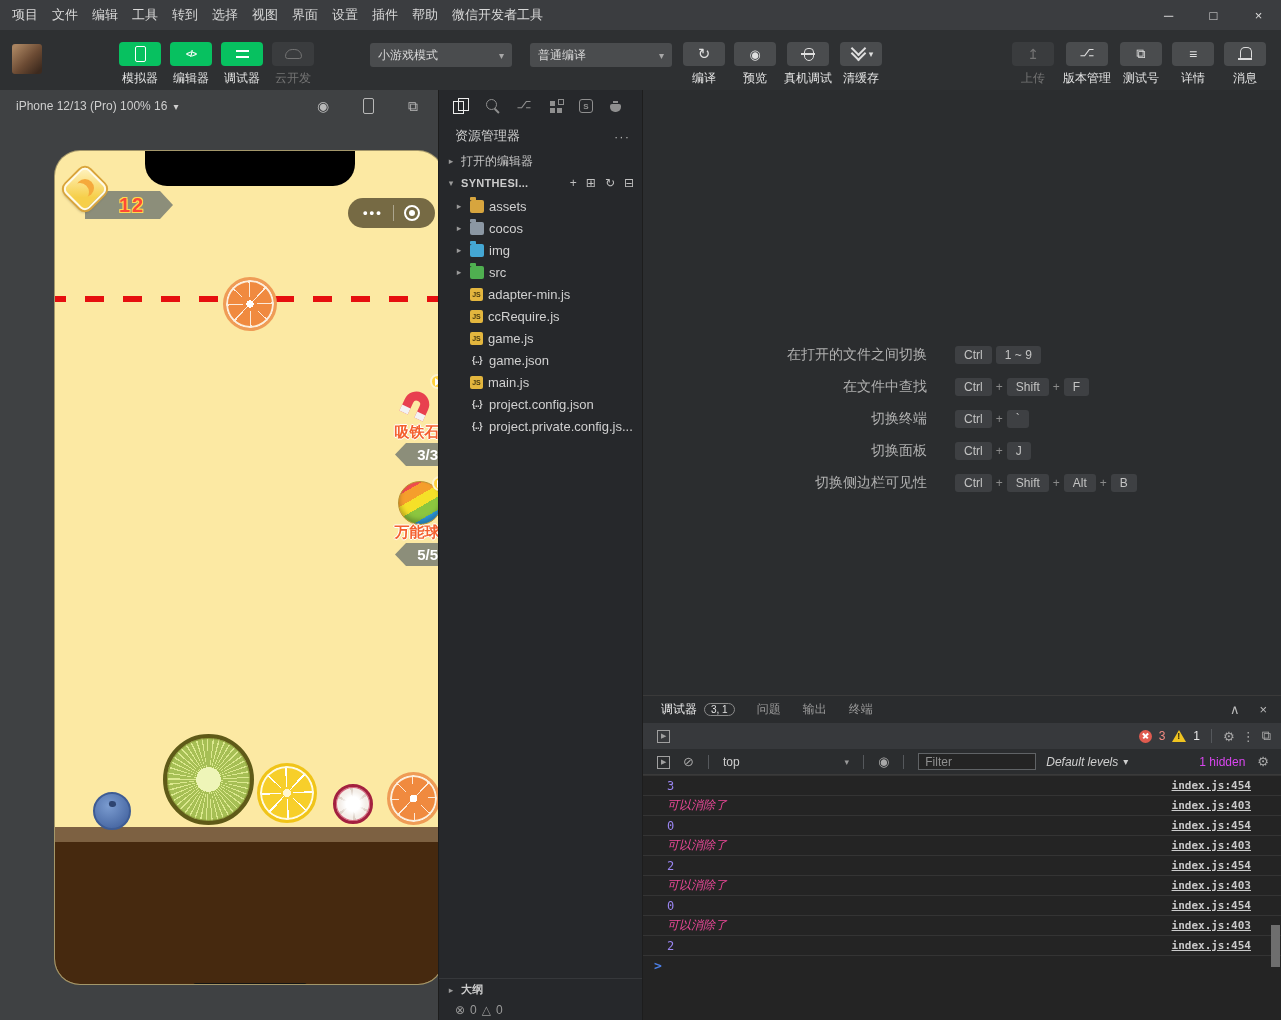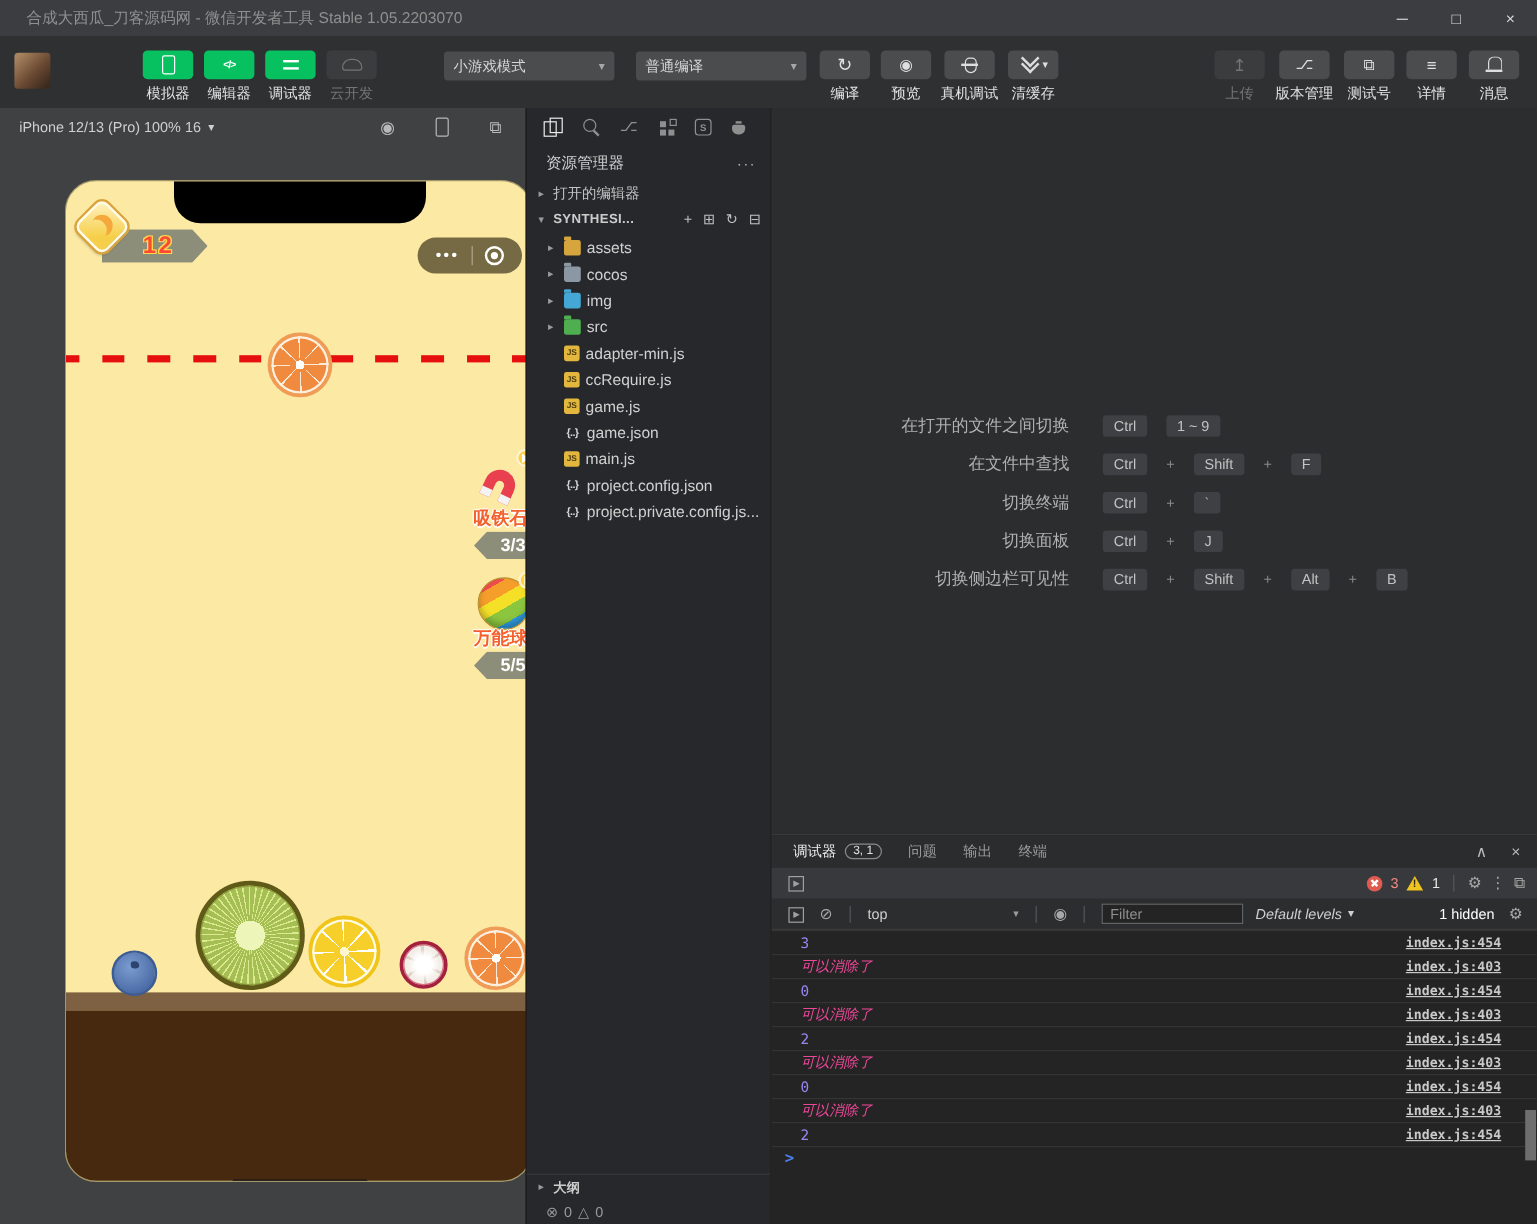--- a/index.html
+++ b/index.html
@@ -150,21 +150,21 @@
   .file-icon.js{background:#e3b63e;color:#4a3c10;font-size:7px;font-weight:bold;border-radius:2px;width:13px;}
   .file-icon.json{color:#d8d8d8;font-size:9px;font-weight:bold;letter-spacing:-.5px;}
   .exp-bottom{position:absolute;left:0;bottom:0;width:100%;}
   .outline-row{border-top:1px solid #36383b;height:22px;}
   .exp-status{height:20px;display:flex;align-items:center;gap:5px;padding-left:16px;color:#9a9a9a;font-size:12px;}
 
   
   .editor{position:relative;height:605px;background:#2b2d2f;}
   .shortcuts{position:absolute;top:256px;left:0;right:0;display:grid;grid-template-columns:max-content max-content;justify-content:center;column-gap:16px;row-gap:14px;align-items:center;}
   .sc-label{justify-self:end;color:#b0b0b0;font-size:14px;}
-  .sc-keys{display:flex;align-items:center;gap:16px;margin-left:12px;}
+  .sc-keys{display:flex;align-items:center;gap:4px;margin-left:12px;}
   .keycap{background:#3e4043;border-radius:3px;padding:2px 9px;font-size:12px;color:#c3c3c3;min-width:10px;text-align:center;}
   .plus{color:#8a8a8a;font-size:12px;}
 
   
   .debug{position:relative;height:325px;background:#242424;border-top:1px solid #3a3a3a;display:flex;flex-direction:column;}
   .dbg-header{height:27px;background:#2a2c2e;display:flex;align-items:center;padding:0 14px 0 18px;gap:22px;}
   .dbg-tab{display:flex;align-items:center;gap:7px;font-size:12px;color:#9a9a9a;}
   .dbg-tab.active{color:#ececec;}
   .dbg-badge{border:1px solid #8a8a8a;border-radius:9px;padding:0px 6px;font-size:10px;color:#e0e0e0;}
   .dbg-header-right{margin-left:auto;display:flex;gap:20px;color:#bbb;font-size:13px;}
@@ -188,41 +188,55 @@
 
   .con-toolbar{height:26px;background:#2b2d2f;border-bottom:1px solid #3a3a3a;display:flex;align-items:center;justify-content:space-between;padding:0 12px;}
   .ct-left{display:flex;align-items:center;gap:10px;}
   .ct-icon{color:#a8a8a8;font-size:13px;}
   .ctx{display:flex;align-items:center;justify-content:space-between;width:126px;color:#cfcfcf;font-size:12px;}
   .ctx .caret2{font-size:9px;color:#9a9a9a;}
   .filter-input{width:118px;height:17px;background:#242424;border:1px solid #606366;color:#ddd;font-size:12px;padding:1px 6px;outline:none;}
   .filter-input::placeholder{color:#8f8f8f;}
   .levels{display:flex;align-items:center;gap:5px;color:#cfcfcf;font-size:12px;font-style:italic;}
   .ct-right{display:flex;align-items:center;gap:12px;}
-  .hidden-n{color:#ffffff;font-size:12px;}
+  .hidden-n{color:#d946ef;font-size:12px;}
 
   .con-rows{position:relative;flex:1;overflow:hidden;}
   .crow{height:20px;display:flex;align-items:center;justify-content:space-between;border-top:1px solid #343434;padding:0 30px 0 24px;}
   .crow .ctext{font-size:12px;}
   .crow .ctext.num{font-family:"DejaVu Sans Mono",monospace;color:#9a85f0;}
   .crow .ctext.log{color:#ec4899;font-style:italic;}
   .clink{font-family:"DejaVu Sans Mono",monospace;font-size:11px;font-weight:bold;color:#c9c9c9;text-decoration:underline;}
   .prompt-row{height:20px;border-top:1px solid #343434;display:flex;align-items:center;padding-left:11px;}
   .prompt{color:#4c80e8;font-weight:bold;font-family:"DejaVu Sans Mono",monospace;font-size:13px;}
   .scroll-thumb{position:absolute;right:1px;top:150px;width:9px;height:42px;background:#6e6e6e;}
 
   .caret2{font-size:10px;}
 </style>
 </head>
 <body>
 
 <div id="app">
 
   <div class="titlebar">
-    <span class="win-title">合成大西瓜_刀客源码网 - 微信开发者工具 Stable 1.05.2203070</span>
+    <div class="menu">
+
+    <span>项目</span>
+        <span>文件</span>
+        <span>编辑</span>
+        <span>工具</span>
+        <span>转到</span>
+        <span>选择</span>
+        <span>视图</span>
+        <span>界面</span>
+        <span>设置</span>
+        <span>插件</span>
+        <span>帮助</span>
+        <span>微信开发者工具</span>
+      </div>
     <div class="win-controls">
 
     <span>─</span>
         <span>□</span>
         <span>×</span>
       </div>
   </div>
 
   <div class="toolbar">
     <div class="avatar"></div>

